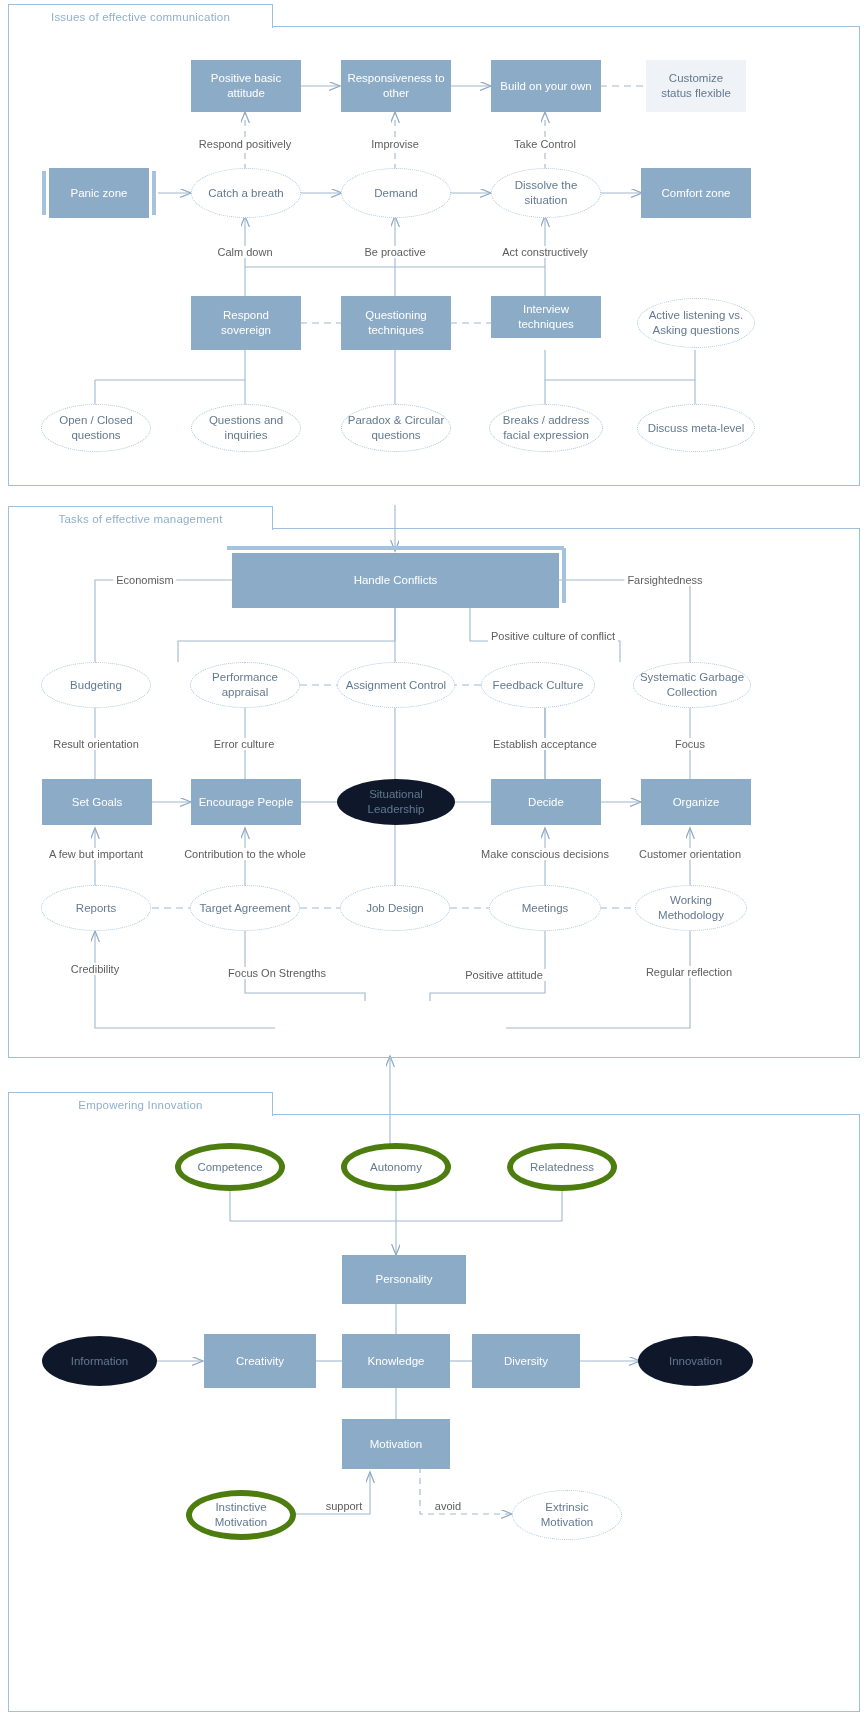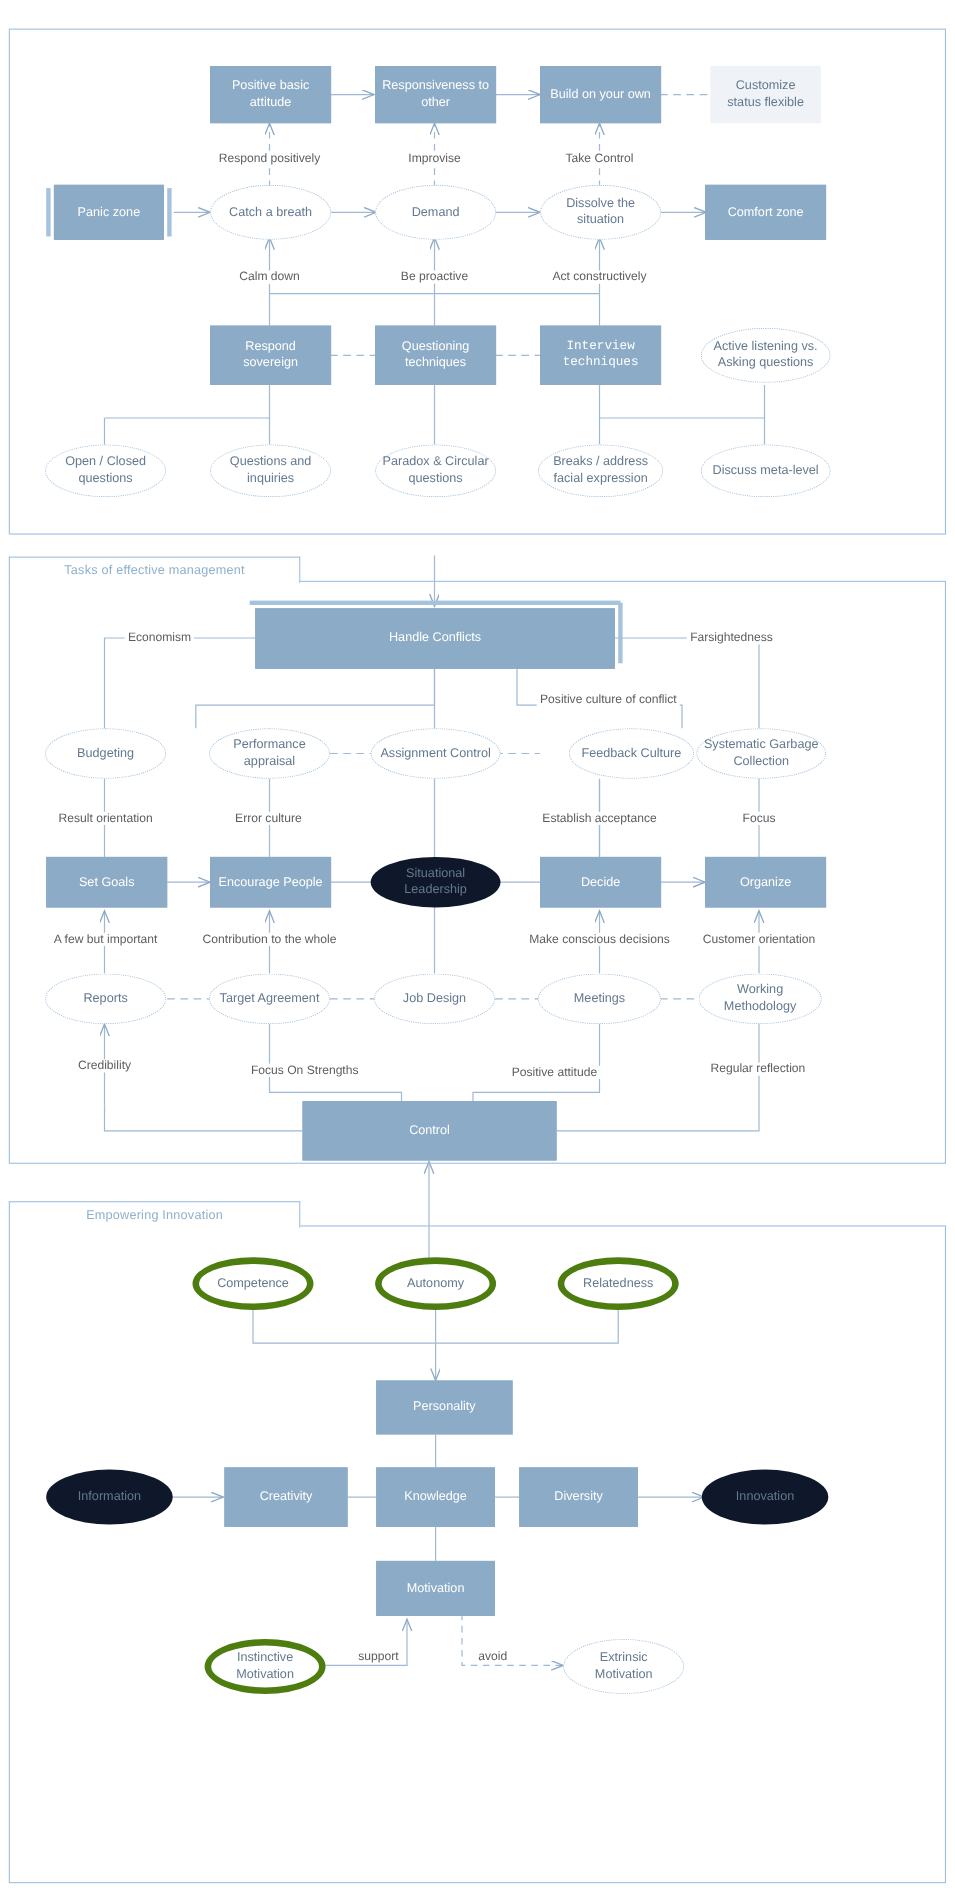--- a/index.html
+++ b/index.html
@@ -138,20 +138,23 @@
 
       <path d="M396,1388 L396,1419"></path>
 
       <path d="M296,1514 L370,1514 L370,1472" marker-end="url(#ar)"></path>
 
       <path d="M420,1467 L420,1514 L512,1514" stroke-dasharray="6 5" marker-end="url(#ar)"></path>
     </g>
   </svg>
 
   <div class="section" style="left:8px;top:26px;width:852px;height:460px;"></div>
+  <div class="section-tab" style="left:8px;top:4px;width:265px;height:24px;">
+    <span>Issues of effective communication</span>
+  </div>
 
   <div class="node box" style="left:191px;top:60px;width:110px;height:52px;">
       <span>Positive basic attitude</span>
     </div>
   <div class="node box" style="left:341px;top:60px;width:110px;height:52px;">
       <span>Responsiveness to other</span>
     </div>
   <div class="node box" style="left:491px;top:60px;width:110px;height:52px;">
       <span>Build on your own</span>
     </div>
@@ -174,21 +177,21 @@
   <div class="node box" style="left:641px;top:168px;width:110px;height:50px;">
       <span>Comfort zone</span>
     </div>
 
   <div class="node box" style="left:191px;top:296px;width:110px;height:54px;">
       <span>Respond sovereign</span>
     </div>
   <div class="node box" style="left:341px;top:296px;width:110px;height:54px;">
       <span>Questioning techniques</span>
     </div>
-  <div class="node box" style="left:491px;top:296px;width:110px;height:54px;font-family:Liberation Mono, monospace;">
+  <div class="node box" style="left:491px;top:296px;width:110px;height:42px;">
       <span>Interview techniques</span>
     </div>
   <div class="node ellipse" style="left:637px;top:298px;width:118px;height:50px;">
       <span>Active listening vs. Asking questions</span>
     </div>
 
   <div class="node ellipse" style="left:41px;top:404px;width:110px;height:48px;">
       <span>Open / Closed questions</span>
     </div>
   <div class="node ellipse" style="left:191px;top:404px;width:110px;height:48px;">
@@ -222,21 +225,21 @@
 
   <div class="node ellipse" style="left:41px;top:662px;width:110px;height:46px;">
       <span>Budgeting</span>
     </div>
   <div class="node ellipse" style="left:190px;top:662px;width:110px;height:46px;">
       <span>Performance appraisal</span>
     </div>
   <div class="node ellipse" style="left:337px;top:662px;width:118px;height:46px;">
       <span>Assignment Control</span>
     </div>
-  <div class="node ellipse" style="left:517px;top:662px;width:114px;height:46px;">
+  <div class="node ellipse" style="left:481px;top:662px;width:114px;height:46px;">
       <span>Feedback Culture</span>
     </div>
   <div class="node ellipse" style="left:633px;top:662px;width:118px;height:46px;">
       <span>Systematic Garbage Collection</span>
     </div>
 
   <div class="node box" style="left:42px;top:779px;width:110px;height:46px;">
       <span>Set Goals</span>
     </div>
   <div class="node box" style="left:191px;top:779px;width:110px;height:46px;text-align:center;">
@@ -261,23 +264,20 @@
   <div class="node ellipse" style="left:340px;top:885px;width:110px;height:46px;">
       <span>Job Design</span>
     </div>
   <div class="node ellipse" style="left:489px;top:885px;width:112px;height:46px;">
       <span>Meetings</span>
     </div>
   <div class="node ellipse" style="left:635px;top:885px;width:112px;height:46px;">
       <span>Working Methodology</span>
     </div>
 
-  <div class="node box" style="left:275px;top:1001px;width:231px;height:54px;">
-      <span>Control</span>
-    </div>
 
   <div class="elabel" style="left:145px;top:580px;">Economism</div>
   <div class="elabel" style="left:665px;top:580px;">Farsightedness</div>
   <div class="elabel" style="left:553px;top:636px;">Positive culture of conflict</div>
   <div class="elabel" style="left:96px;top:744px;">Result orientation</div>
   <div class="elabel" style="left:244px;top:744px;">Error culture</div>
   <div class="elabel" style="left:545px;top:744px;">Establish acceptance</div>
   <div class="elabel" style="left:690px;top:744px;">Focus</div>
   <div class="elabel" style="left:96px;top:854px;">A few but important</div>
   <div class="elabel" style="left:245px;top:854px;">Contribution to the whole</div>

